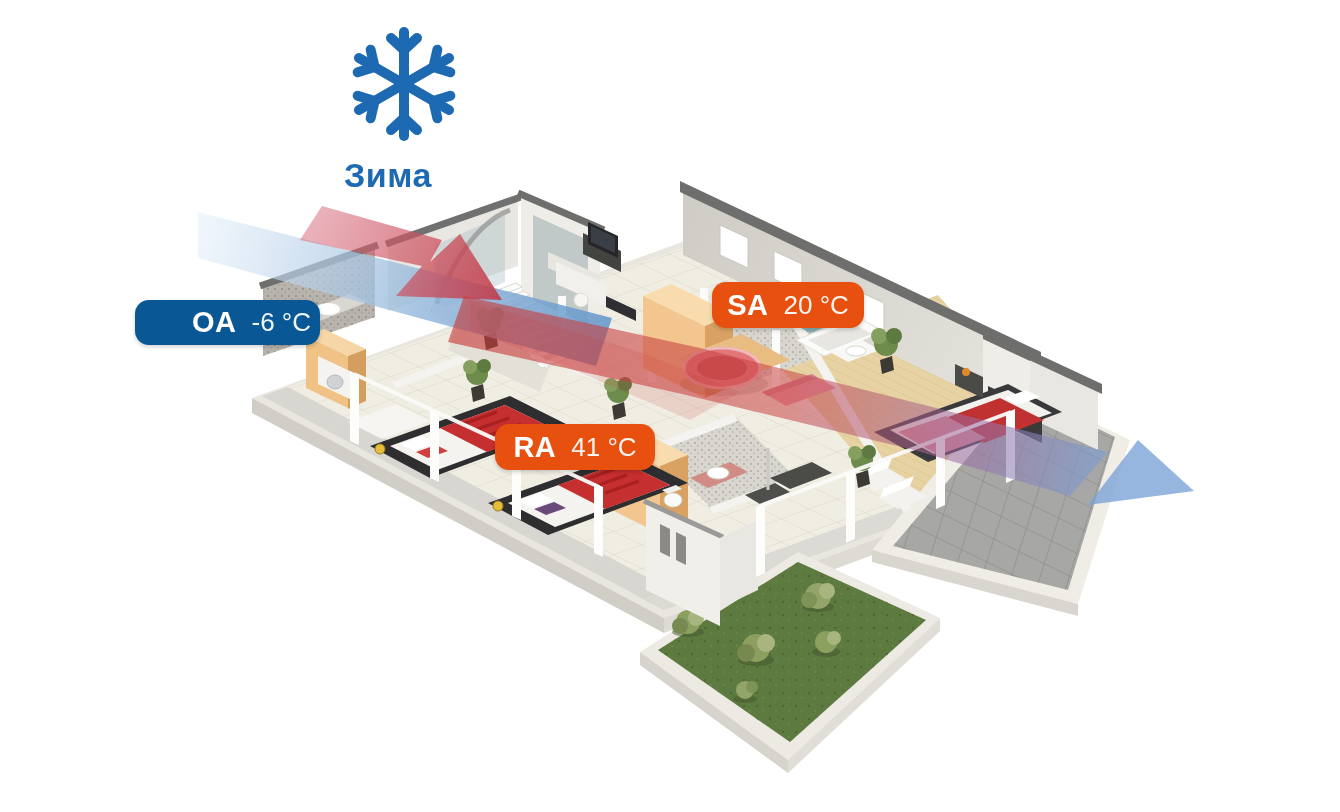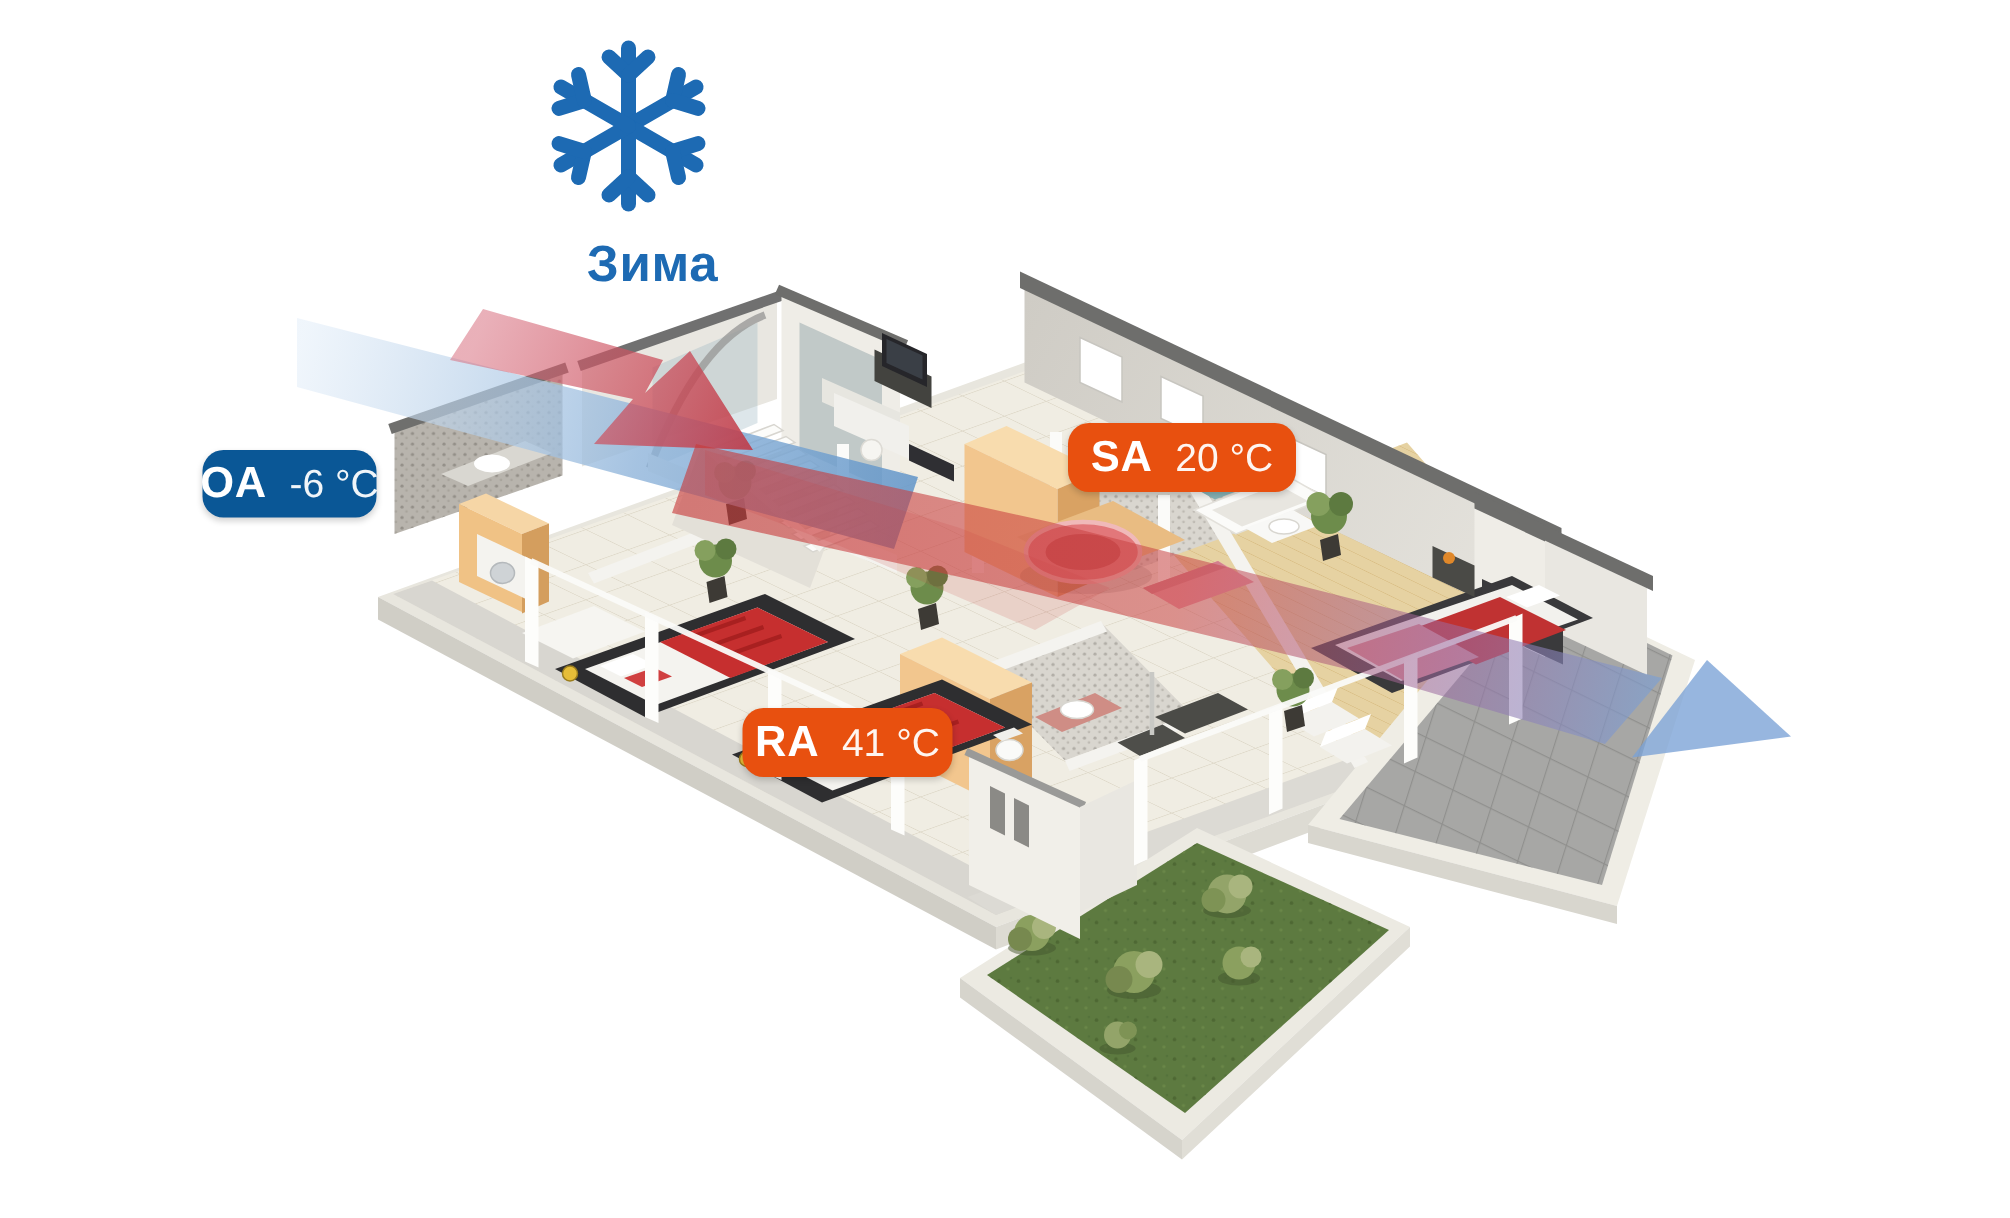--- a/index.html
+++ b/index.html
@@ -1,27 +1,27 @@
 <!DOCTYPE html>
 <html><head>
 <meta charset="utf-8">
 <style>
   html,body{margin:0;padding:0;background:#ffffff;}
   #stage{position:relative;width:1340px;height:812px;background:#ffffff;overflow:hidden;
          font-family:"Liberation Sans",sans-serif;}
   #scene{position:absolute;left:0;top:0;}
-  .season-wrap{position:absolute;left:344px;top:24px;width:135px;text-align:right;}
+  .season-wrap{position:absolute;left:344px;top:24px;width:135px;text-align:left;}
   .season-label{margin-top:8px;font-size:34px;font-weight:700;color:#1d6ab3;letter-spacing:.5px;}
   .badge{position:absolute;display:flex;align-items:center;justify-content:center;gap:15px;
          border-radius:14px;color:#ffffff;box-shadow:0 2px 4px rgba(0,0,0,.18);}
   .badge .code{font-weight:700;font-size:29px;letter-spacing:.5px;}
   .badge .val{font-weight:400;font-size:26px;color:rgba(255,255,255,.94);white-space:nowrap;}
-  .badge-oa{left:135px;top:300px;width:116px;height:45px;background:#0a5796;}
+  .badge-oa{left:135px;top:300px;width:137px;height:45px;background:#0a5796;padding-left:48px;}
   .badge-sa{left:712px;top:282px;width:152px;height:46px;background:#e8500f;}
-  .badge-ra{left:495px;top:424px;width:140px;height:46px;background:#e8500f;margin-top:48px;}
+  .badge-ra{left:495px;top:424px;width:160px;height:46px;background:#e8500f;}
 </style>
 </head>
 <body>
 
 <div id="stage">
 
   <svg id="scene" width="1340" height="812" viewBox="0 0 1340 812">
     <defs>
       <pattern id="tiles" width="30" height="30" patternUnits="userSpaceOnUse" patternTransform="matrix(0.93,0.45,-0.93,0.33,0,0)">
         <rect width="30" height="30" fill="none"></rect>

